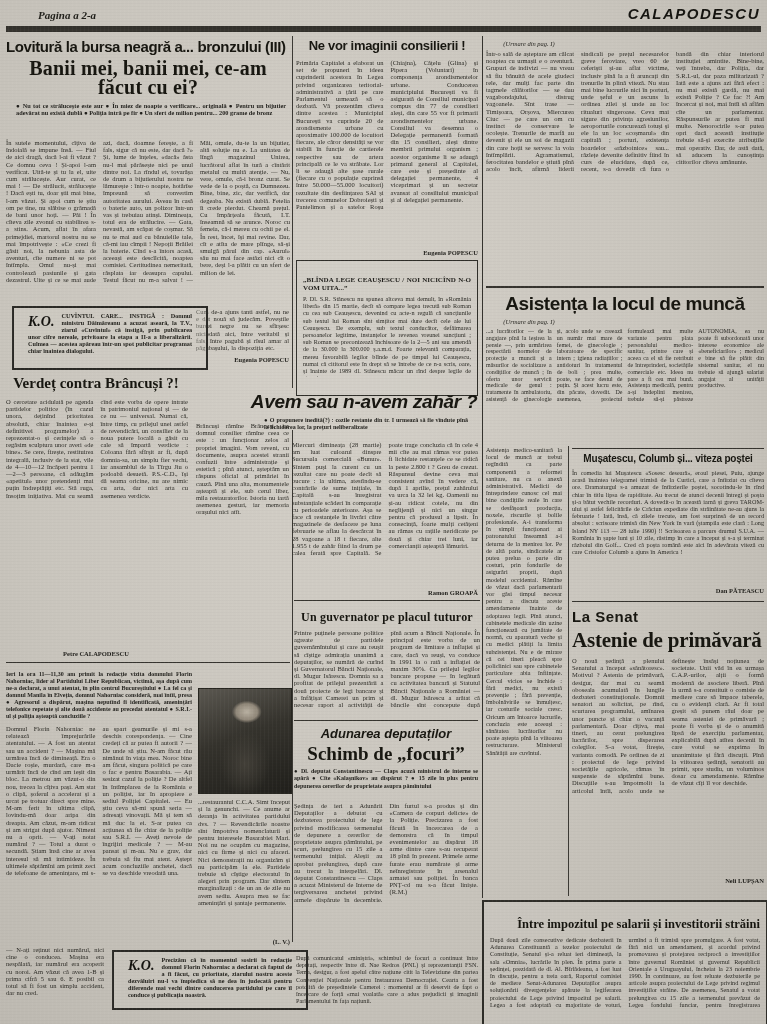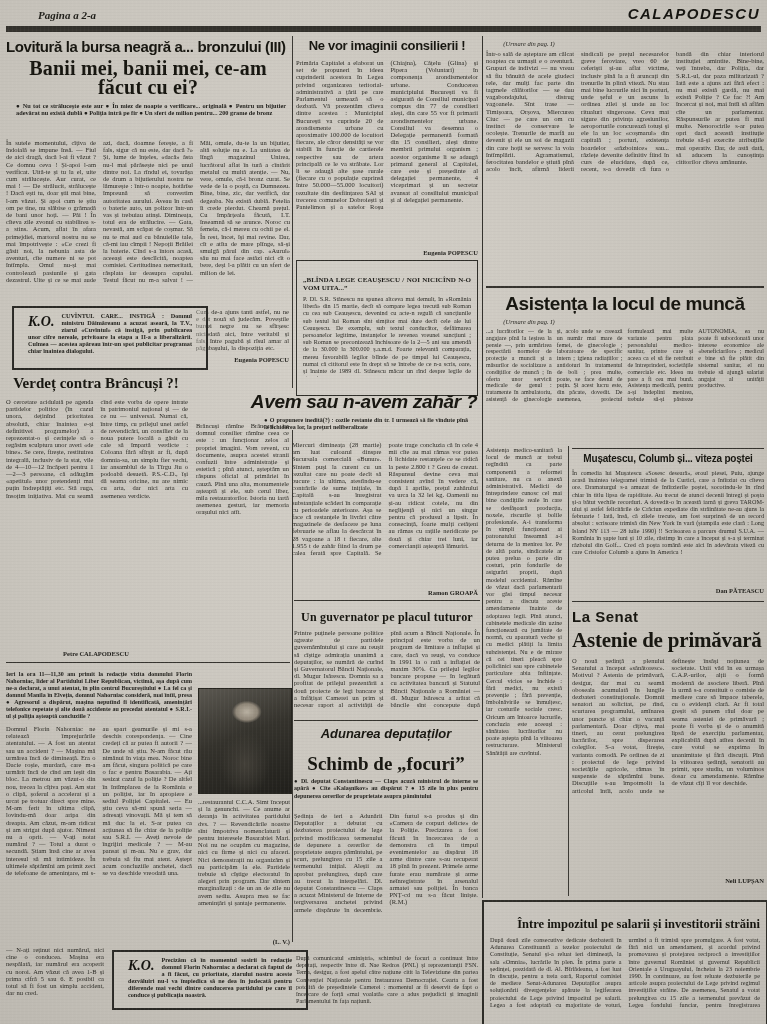--- a/index.html
+++ b/index.html
@@ -129,21 +129,21 @@
     <div class="byline" style="margin-left:42px;width:186px;font-size:6.5px;">Ramon GROAPĂ</div>
   </div>
 
   <div class="art" style="left:294px;top:606px;width:186px;">
     <div class="hl hl-guvernator" style="margin-top:4px;">Un guvernator pe placul tuturor</div>
     <div class="body cols2" style="margin-top:4px;height:86px;">Printre puținele persoane politice agreate de partidele guvernămîntului și care au reușit să cîștige admirația unanimă a deputaților, se numără de curînd și Guvernatorul Băncii Naționale, dl. Mugur Isărescu. Domnia sa a profitat de prilejul prezentării a două proiecte de legi bancare și a înfățișat Camerei un prim și necesar raport al activității de pînă acum a Băncii Naționale. În principal este vorba de un program de limitare a inflației și care, dacă va reuși, va conduce în 1991 la o rată a inflației de maxim 30%. Cu prilejul legilor bancare propuse — în legătură cu activitatea bancară și Statutul Băncii Naționale a României — dl. Mugur Isărescu a arătat că băncile sînt concepute după principiile băncilor din vest, care au o independență relativă față de executiv (gen Olanda, Anglia), după o perioadă de 2—3 ani, timp în care se speră în integrare.</div>
   </div>
 
   <div class="art" style="left:294px;top:726px;width:184px;">
     <div class="hl hl-adunarea">Adunarea deputaților</div>
-    <div class="hl hl-schimb" style="margin-top:12px;">Schimb de „focuri”</div>
+    <div class="hl hl-schimb" style="margin-top:2px;">Schimb de „focuri”</div>
     <div class="deck" style="margin-top:4px;height:30px;font-size:6px;">● Dl. deputat Constantinescu — Claps acuză ministrul de interne se apără ● Cîte «Kalașnikov» au dispărut ? ● 15 zile în plus pentru depunerea cererilor de proprietate asupra pămîntului</div>
     <div class="body cols2" style="margin-top:4px;height:132px;">Ședința de ieri a Adunării Deputaților a debutat cu dezbaterea proiectului de lege privind modificarea termenului de depunere a cererilor de proprietate asupra pămîntului, pe scurt, prelungirea cu 15 zile a termenului inițial. Aleșii au aprobat prelungirea, după care au trecut la interpelări. Dl. deputat Constantinescu — Claps a acuzat Ministerul de Interne de tergiversarea anchetei privind armele dispărute în decembrie. Din furtul s-a produs și din «Camera de corpuri delicte» de la Poliție. Precizarea a fost făcută în încercarea de a demonstra că în timpul evenimentelor au dispărut 18 arme dintre care s-au recuperat 18 pînă în prezent. Primele arme furate erau numărate și arme neînregistrate în arsenalul armatei sau poliției. În banca PNȚ-cd nu s-a făcut liniște.   (R.M.)</div>
   </div>
   <div class="art body1" style="left:296px;top:954px;width:182px;height:52px;font-size:6.2px;">După comunicatul «miniștri», schimbul de focuri a continuat între deputați, respectiv între dl. Nae Redros (PNL) și reprezentanții FSN. Tema, desigur, a fost apelul către națiune citit la Televiziune din partea Convenției Naționale pentru Instaurarea Democrației. Cearta a fost potolită de președintele Camerei : momentul ar fi deservit de fapt o încercare de forță «mai voalată» care a adus prejudicii și imaginii Parlamentului în fața națiunii.</div>
 
   <div class="art" style="left:486px;top:36px;width:278px;">
     <div class="kicker" style="width:86px;margin-top:4px;">(Urmare din pag. I)</div>
     <div class="body cols3" style="margin-top:3px;height:180px;">Într-o sală de așteptare am călcat noaptea cu urmașii e o aventură. Grupuri de indivizi — nu vreau să fiu bănuită de acele giudeci rele, dar mulți fac parte din tagmele călătorilor — se dau vagabondajului, distrug vagoanele. Sînt trase — Timișoara, Orșova, Miercurea Ciuc — pe care un om cu instinct de conservare le ocolește. Trenurile de marfă au devenit și ele un soi de magazii din care hoții se servesc la voia întîmplării. Agramatismul, ferocitatea bandelor e știută pînă acolo încît, afirmă liderii sindicali pe prețul necesarelor greve feroviare, vreo 60 de ceferiști și-au aflat victime, inclusiv pînă la a fi aruncați din trenurile în plină viteză. Nu stau mai bine lucrurile nici în porturi, unde șeful e un ascuns la ordinea zilei și unde au loc ritualuri sîngeroase. Ceva mai sigure din privința agresiunilor, aeroporturile concurează totuși și ele la un loc «coșmarul» din capitală ; porturi, existența hoardelor «războinice» sau... răzlețe devenite definitiv fiind în curs de elucidare, după ce, recent, s-a dovedit că fura o bandă din chiar interiorul instituției amintite. Bine-bine, veți întreba, dar Poliția, dar S.R.I.-ul, dar paza militarizată ? Iată este a ajuns azi fără efect : nu mai există gardă, nu mai există Poliție ? Ce fac ?! Am încercat și noi, mai întîi să aflăm cîte un parlamentar. Răspunsurile ar putea fi mai multe. Nenorocirile s-ar putea opri dacă această instituție trebuie să-și exercite atribuțiile mai operativ. Dar, de astă dată, să aducem la cunoștința cititorilor cîteva amănunte.</div>
   </div>
 

